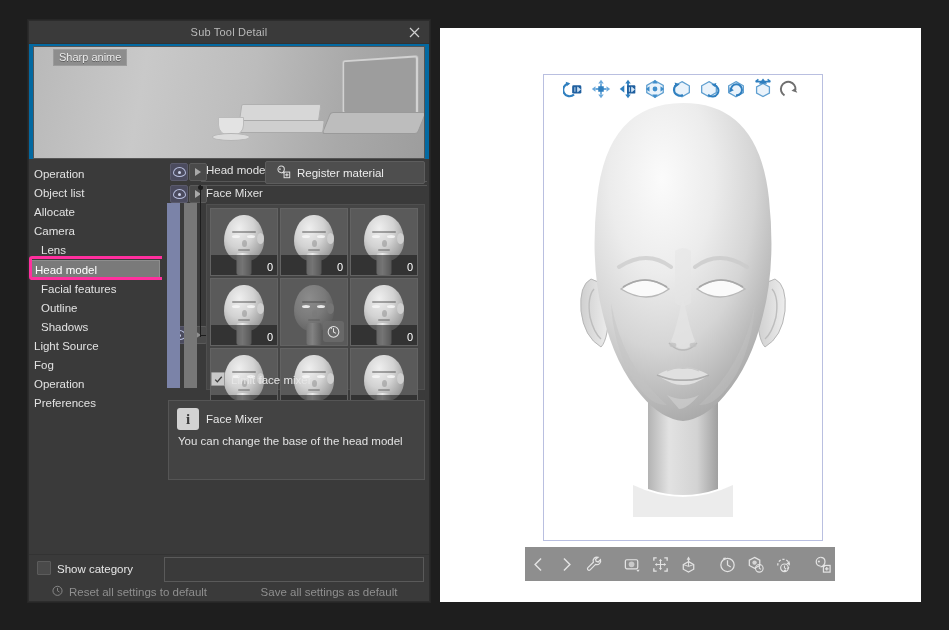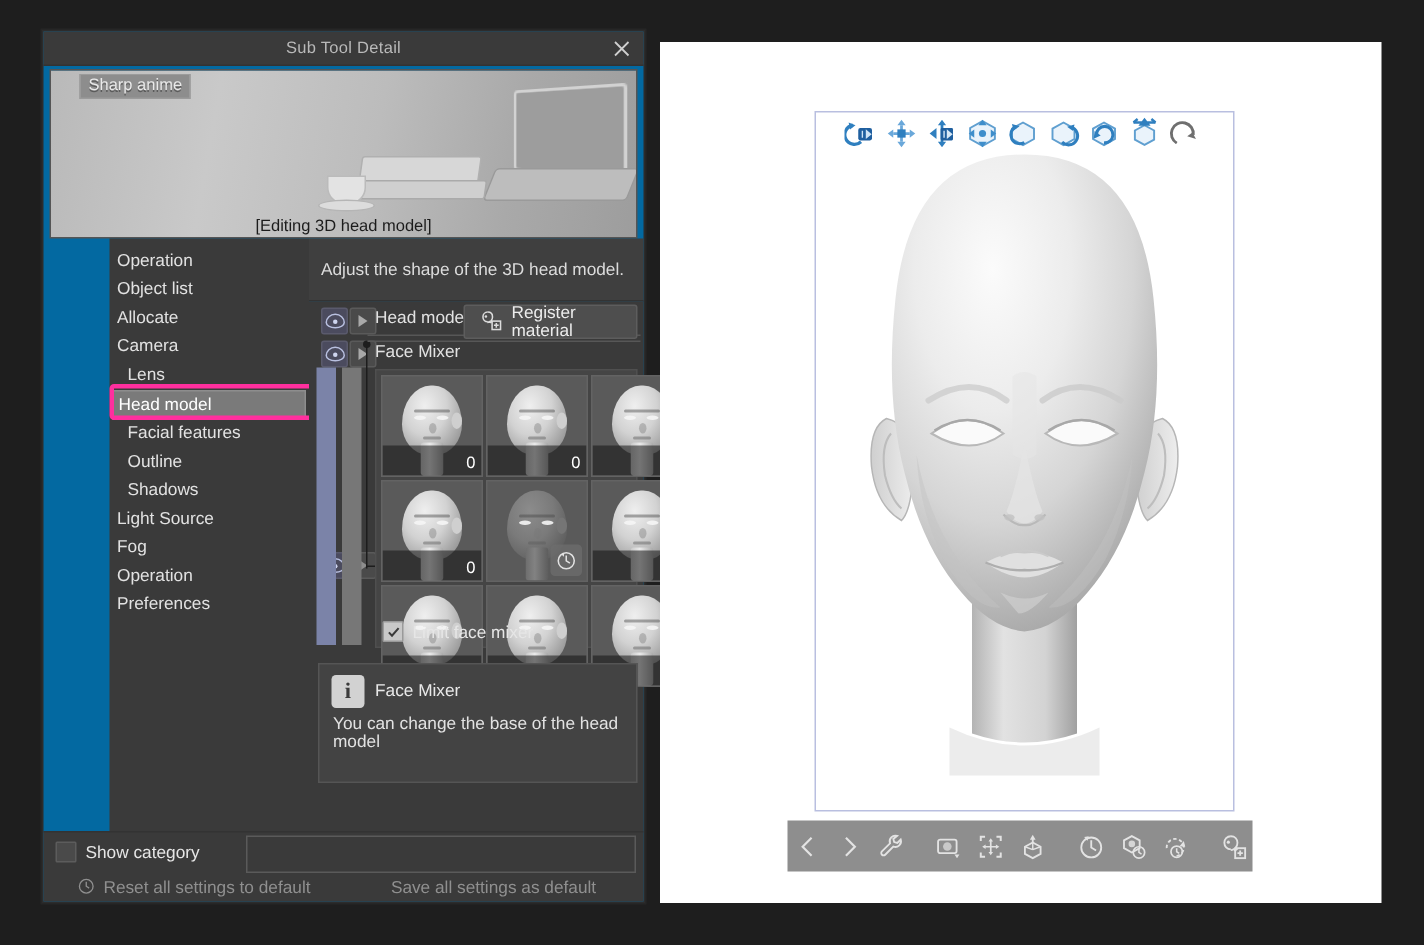--- a/index.html
+++ b/index.html
@@ -56,21 +56,21 @@
   .bk-cup{position:absolute;right:180px;bottom:22px;width:24px;height:17px;
     background:#e3e3e3;border:1px solid #bbb;border-radius:0 0 11px 11px;}
   .bk-saucer{position:absolute;right:174px;bottom:17px;width:36px;height:6px;
     background:#dcdcdc;border:1px solid #b5b5b5;border-radius:50%;}
   .bk-lapscr{position:absolute;right:8px;bottom:42px;width:74px;height:54px;
     background:#9d9d9d;border:2px solid #d2d2d2;border-radius:3px;transform:perspective(120px) rotateY(-16deg);}
   .bk-lapbase{position:absolute;right:2px;bottom:24px;width:94px;height:20px;
     background:#bdbdbd;border:1px solid #9a9a9a;border-radius:3px;transform:skewX(-22deg);}
 
   
-  .dlgbody{flex:1 1 auto;display:flex;min-height:0;margin-left:44px;}
+  .dlgbody{flex:1 1 auto;display:flex;min-height:0;}
 
   
   .catlist{
     width:133px;flex:0 0 133px;background:#3a3a3a;
     padding-top:6px;position:relative;
   }
   .cat{
     height:19px;line-height:19px;font-size:11.5px;color:#e2e2e2;
     padding-left:5px;white-space:nowrap;cursor:default;
   }
@@ -220,21 +220,20 @@
     </div>
 
     <div class="banner">
       <div class="bk-lapscr"></div>
       <div class="bk-lapbase"></div>
       <div class="bk-books"></div>
       <div class="bk-books2"></div>
       <div class="bk-cup"></div>
       <div class="bk-saucer"></div>
       <div class="tabchip">Sharp anime</div>
-      <div class="editing">[Editing 3D head model]</div>
     </div>
 
     <div class="dlgbody">
 
       <div class="catlist">
         <div class="cat">Operation</div>
         <div class="cat">Object list</div>
         <div class="cat">Allocate</div>
         <div class="cat">Camera</div>
         <div class="cat sub">Lens</div>
@@ -246,23 +245,20 @@
         <div class="cat sub">Outline</div>
         <div class="cat sub">Shadows</div>
         <div class="cat">Light Source</div>
         <div class="cat">Fog</div>
         <div class="cat">Operation</div>
         <div class="cat">Preferences</div>
       </div>
 
       <div class="settings">
 
-        <div class="descbar">
-          <span>Adjust the shape of the 3D head model.</span>
-        </div>
 
         <div class="rows">
 
           <div class="togglecol">
             <div class="tgl" style="top:4px;left:5px;">
               <div class="eyebtn">
                   <span class="eye-g">
                     <i></i>
                   </span>
                 </div>

